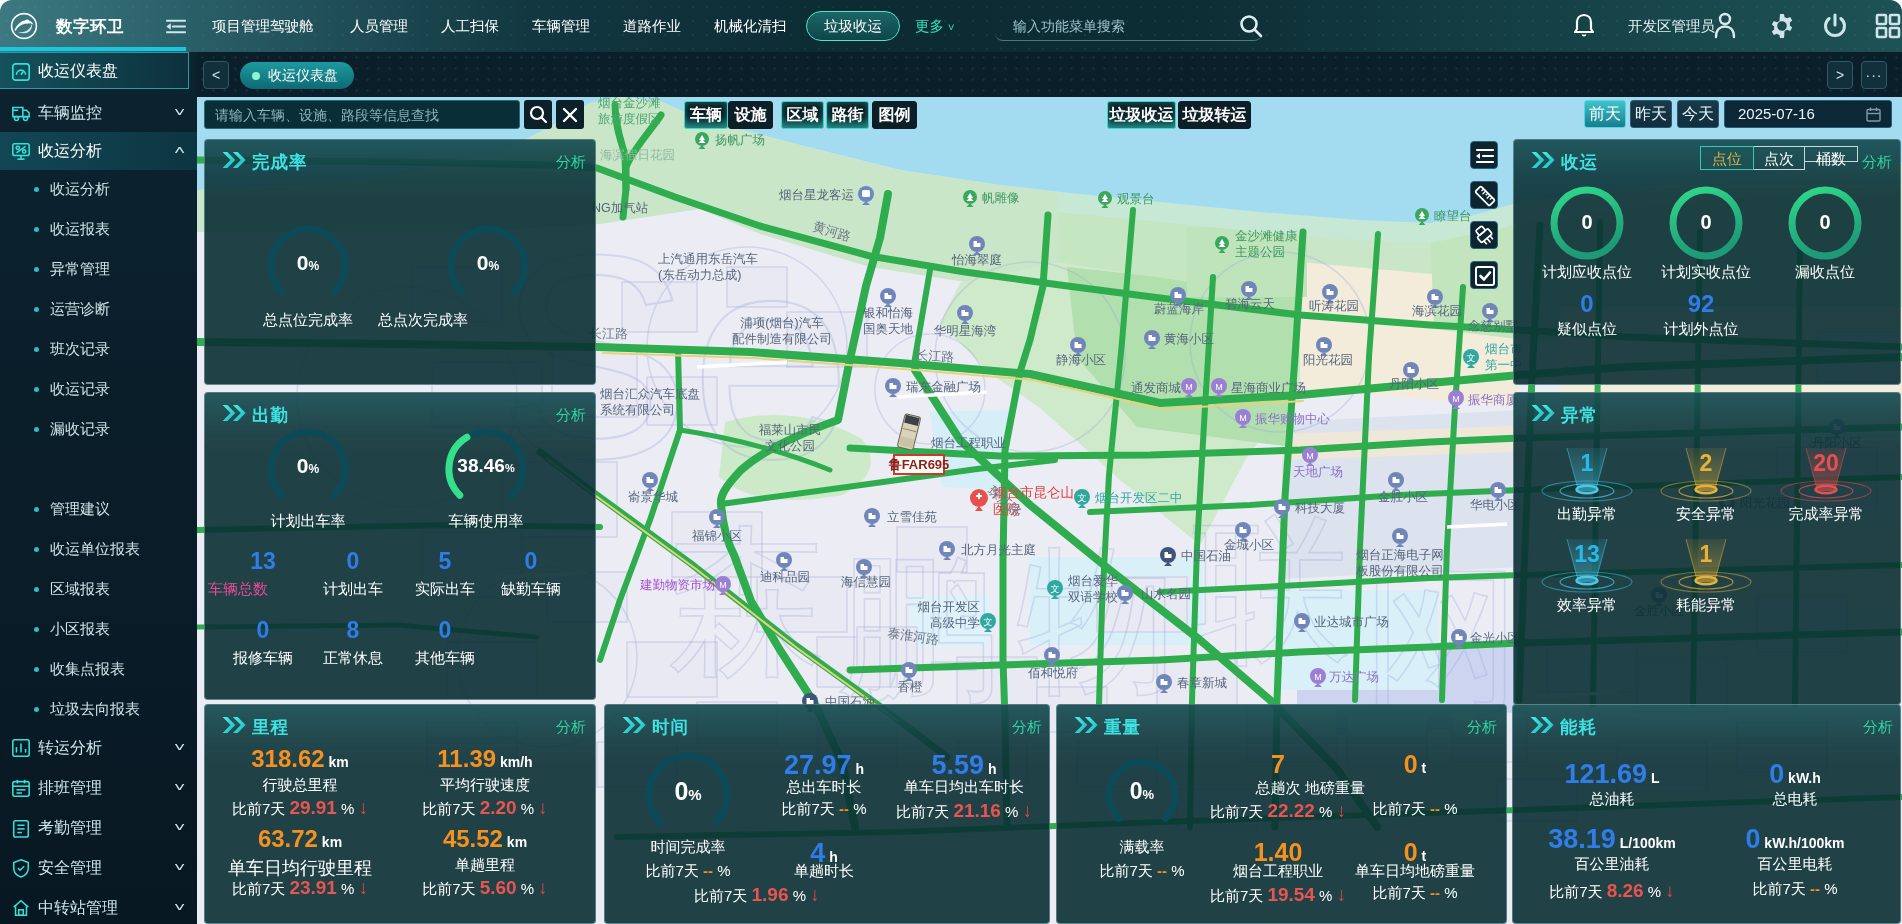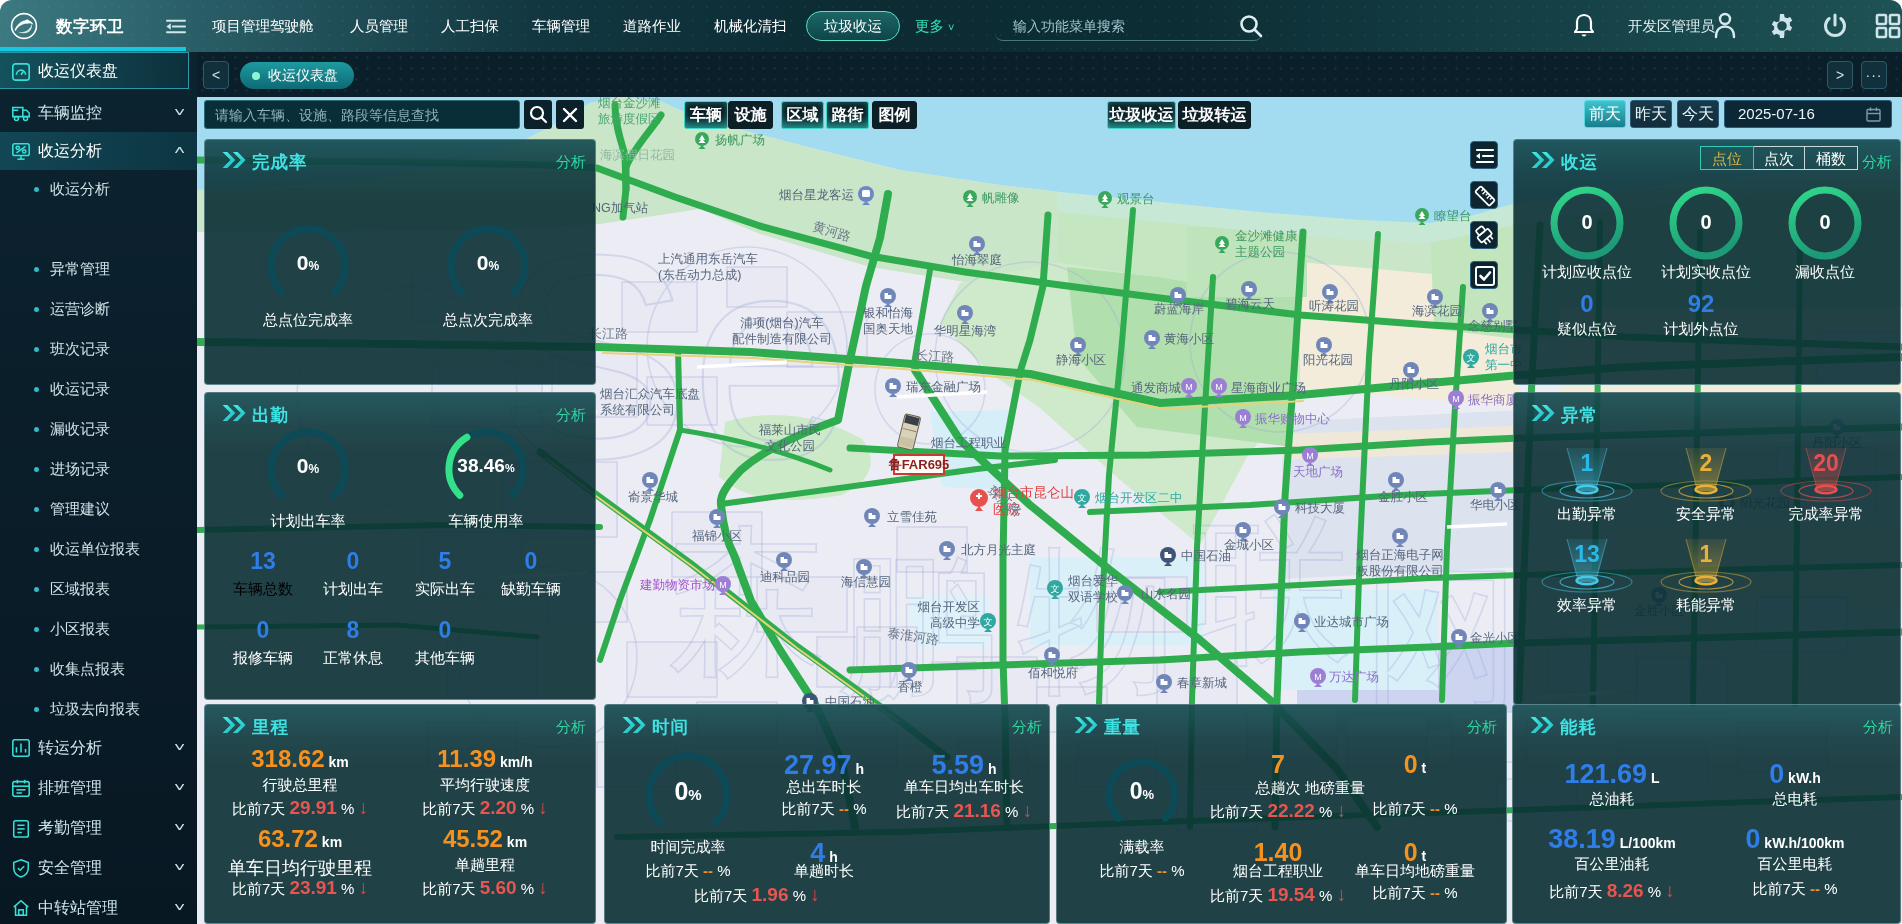--- a/index.html
+++ b/index.html
@@ -102,43 +102,43 @@
           <circle cx="14.5" cy="11.5" r="1.8"></circle>
           <line x1="6" y1="13" x2="16" y2="6"></line>
         </svg>
       <span class="ptext">收运分析</span>
         <span class="chev">˄</span>
     </div>
     <div class="sitem" style="top:117px">
         <i></i>
         <span>收运分析</span>
       </div>
+    <div class="sitem" style="top:157px">
+        <i></i>
+        <span>收运报表</span>
+      </div>
     <div class="sitem" style="top:197px">
         <i></i>
         <span>异常管理</span>
       </div>
     <div class="sitem" style="top:237px">
         <i></i>
         <span>运营诊断</span>
       </div>
     <div class="sitem" style="top:277px">
         <i></i>
         <span>班次记录</span>
       </div>
     <div class="sitem" style="top:317px">
         <i></i>
         <span>收运记录</span>
       </div>
     <div class="sitem" style="top:357px">
         <i></i>
         <span>漏收记录</span>
-      </div>
-    <div class="sitem" style="top:397px">
-        <i></i>
-        <span>进场记录</span>
       </div>
     <div class="sitem" style="top:437px">
         <i></i>
         <span>管理建议</span>
       </div>
     <div class="sitem" style="top:477px">
         <i></i>
         <span>收运单位报表</span>
       </div>
     <div class="sitem" style="top:517px">
@@ -641,21 +641,21 @@
       <div style="position:absolute;left:556px;top:153px;font-size:15px;color:#2fd6a2">分析</div>
 <svg style="position:absolute;left:263px;top:221px" width="90" height="90">
         <path d="M18.8,71.2 A37,37 0 1 1 71.2,71.2" fill="none" stroke="#0d4a57" stroke-width="7" stroke-linecap="round"></path>
       </svg>
       <div class="gval" style="left:308px;top:251px;font-size:21px">0<span style="font-size:12px">%</span></div>
 <svg style="position:absolute;left:443px;top:221px" width="90" height="90">
         <path d="M18.8,71.2 A37,37 0 1 1 71.2,71.2" fill="none" stroke="#0d4a57" stroke-width="7" stroke-linecap="round"></path>
       </svg>
       <div class="gval" style="left:488px;top:251px;font-size:21px">0<span style="font-size:12px">%</span></div>
 <div style="position:absolute;left:198px;top:311px;width:220px;text-align:center;color:#fff;font-size:15px;white-space:nowrap">总点位完成率</div>
-<div style="position:absolute;left:378px;top:311px;width:220px;text-align:center;color:#fff;font-size:15px;white-space:nowrap">总点次完成率</div>
+<div style="position:absolute;left:378px;top:311px;width:220px;text-align:left;color:#fff;font-size:15px;white-space:nowrap">总点次完成率</div>
 <div class="panel" style="left:204px;top:392px;width:392px;height:308px"></div>
 <div style="position:absolute;left:221px;top:404px"><svg width="27" height="18" viewBox="0 0 34 22">
           <defs>
             <linearGradient id="cg" x1="0" y1="0" x2="1" y2="1">
               <stop offset="0" stop-color="#4af2e4"></stop>
               <stop offset="1" stop-color="#18b8c4"></stop>
             </linearGradient>
           </defs>
           <path d="M2 1 L12 11 L2 21 L8 21 L18 11 L8 1 Z" fill="url(#cg)"></path>
           <path d="M15 1 L25 11 L15 21 L21 21 L31 11 L21 1 Z" fill="url(#cg)"></path>
@@ -670,21 +670,21 @@
         <path d="M18.8,71.2 A37,37 0 1 1 71.2,71.2" fill="none" stroke="#0d4a57" stroke-width="7" stroke-linecap="round"></path>
         <path d="M18.8,71.2 A37,37 0 0 1 25.9,13.3" fill="none" stroke="#35e08b" stroke-width="7" stroke-linecap="round"></path>
       </svg>
       <div class="gval" style="left:486px;top:455px;font-size:19px">38.46<span style="font-size:11px">%</span></div>
 <div style="position:absolute;left:198px;top:512px;width:220px;text-align:center;color:#fff;font-size:15px;white-space:nowrap">计划出车率</div>
 <div style="position:absolute;left:376px;top:512px;width:220px;text-align:center;color:#fff;font-size:15px;white-space:nowrap">车辆使用率</div>
 <div style="position:absolute;left:153px;top:548px;width:220px;text-align:center;color:#2f7de8;font-size:23px;font-weight:bold;white-space:nowrap">13</div>
 <div style="position:absolute;left:243px;top:548px;width:220px;text-align:center;color:#2f7de8;font-size:23px;font-weight:bold;white-space:nowrap">0</div>
 <div style="position:absolute;left:335px;top:548px;width:220px;text-align:center;color:#2f7de8;font-size:23px;font-weight:bold;white-space:nowrap">5</div>
 <div style="position:absolute;left:421px;top:548px;width:220px;text-align:center;color:#2f7de8;font-size:23px;font-weight:bold;white-space:nowrap">0</div>
-<div style="position:absolute;left:208px;top:580px;width:110px;text-align:center;color:#000000;font-size:15px;white-space:nowrap">车辆总数</div>
+<div style="position:absolute;left:208px;top:580px;width:110px;text-align:left;color:#ec4899;font-size:15px;white-space:nowrap">车辆总数</div>
 <div style="position:absolute;left:298px;top:580px;width:110px;text-align:center;color:#fff;font-size:15px;white-space:nowrap">计划出车</div>
 <div style="position:absolute;left:390px;top:580px;width:110px;text-align:center;color:#fff;font-size:15px;white-space:nowrap">实际出车</div>
 <div style="position:absolute;left:476px;top:580px;width:110px;text-align:center;color:#fff;font-size:15px;white-space:nowrap">缺勤车辆</div>
 <div style="position:absolute;left:153px;top:617px;width:220px;text-align:center;color:#2f7de8;font-size:23px;font-weight:bold;white-space:nowrap">0</div>
 <div style="position:absolute;left:243px;top:617px;width:220px;text-align:center;color:#2f7de8;font-size:23px;font-weight:bold;white-space:nowrap">8</div>
 <div style="position:absolute;left:335px;top:617px;width:220px;text-align:center;color:#2f7de8;font-size:23px;font-weight:bold;white-space:nowrap">0</div>
 <div style="position:absolute;left:208px;top:649px;width:110px;text-align:center;color:#fff;font-size:15px;white-space:nowrap">报修车辆</div>
 <div style="position:absolute;left:298px;top:649px;width:110px;text-align:center;color:#fff;font-size:15px;white-space:nowrap">正常休息</div>
 <div style="position:absolute;left:390px;top:649px;width:110px;text-align:center;color:#fff;font-size:15px;white-space:nowrap">其他车辆</div>
 <div class="panel" style="left:204px;top:704px;width:392px;height:220px"></div>
@@ -801,21 +801,21 @@
               <stop offset="0" stop-color="#4af2e4"></stop>
               <stop offset="1" stop-color="#18b8c4"></stop>
             </linearGradient>
           </defs>
           <path d="M2 1 L12 11 L2 21 L8 21 L18 11 L8 1 Z" fill="url(#cg)"></path>
           <path d="M15 1 L25 11 L15 21 L21 21 L31 11 L21 1 Z" fill="url(#cg)"></path>
         </svg></div>
       <div style="position:absolute;left:1561px;top:150px;font-size:17.5px;font-weight:bold;color:#3fe2e2;letter-spacing:1px">收运</div>
 <div style="position:absolute;left:1700px;top:146px;width:54px;height:24px;border:1px solid #35c8b8;color:#d8b44a;font-size:15px;text-align:center;line-height:23px;background:rgba(30,90,90,0.4)">点位</div>
 <div style="position:absolute;left:1754px;top:146px;width:51px;height:24px;border:1px solid #c8d8d8;border-left:none;color:#fff;font-size:15px;text-align:center;line-height:23px">点次</div>
-<div style="position:absolute;left:1805px;top:146px;width:53px;height:24px;border:1px solid #c8d8d8;border-left:none;color:#fff;font-size:15px;text-align:center;line-height:23px">桶数</div>
+<div style="position:absolute;left:1805px;top:146px;width:53px;height:16px;border:1px solid #c8d8d8;border-left:none;color:#fff;font-size:15px;text-align:center;line-height:23px">桶数</div>
 <div style="position:absolute;left:1862px;top:153px;font-size:15px;color:#2fd6a2">分析</div>
 <svg style="position:absolute;left:1513px;top:139px" width="381" height="246">
         <defs>
           <linearGradient id="rg" x1="0" y1="0" x2="0.3" y2="1">
             <stop offset="0" stop-color="#31d98a"></stop>
             <stop offset="1" stop-color="#1d9a78"></stop>
           </linearGradient>
         </defs>
         <circle cx="74" cy="84" r="33" fill="none" stroke="url(#rg)" stroke-width="7"></circle>
         <circle cx="193" cy="84" r="33" fill="none" stroke="url(#rg)" stroke-width="7"></circle>

